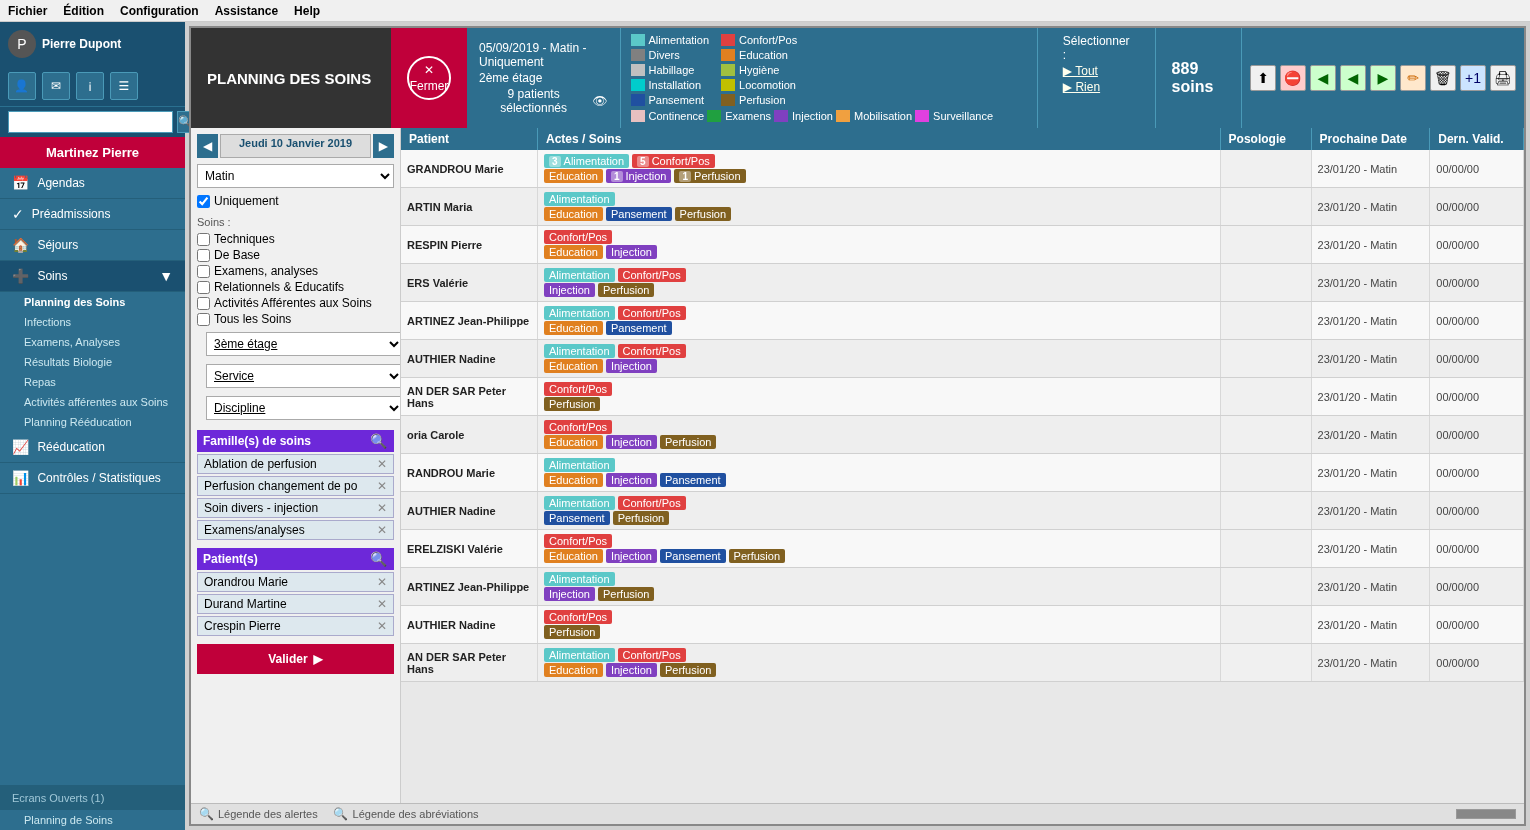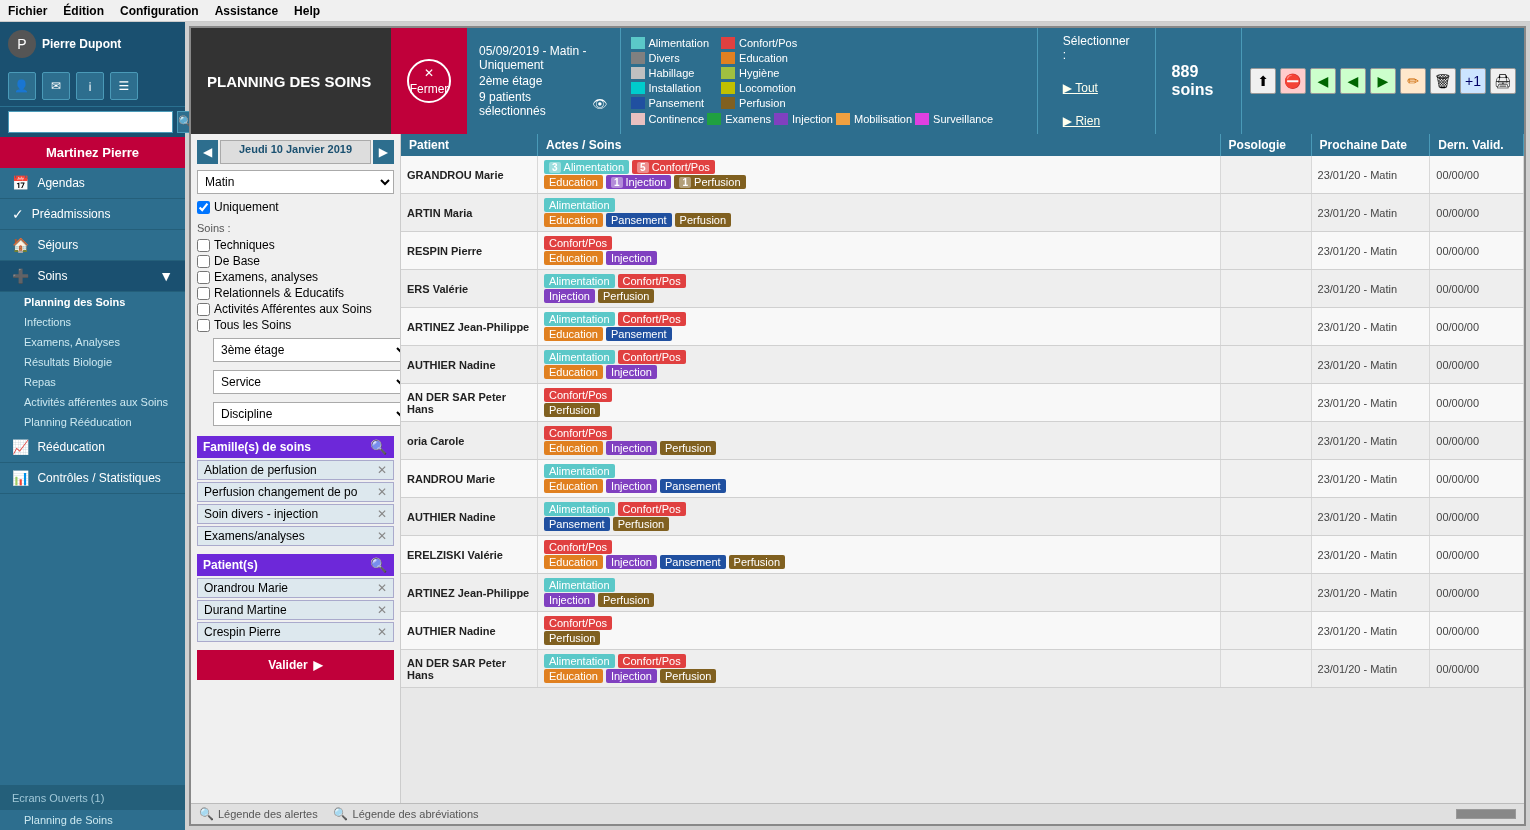--- a/index.html
+++ b/index.html
@@ -51,21 +51,21 @@
     .top-bar-title { background: #333; color: white; font-weight: bold; font-size: 15px; display: flex; align-items: center; padding: 0 16px; min-width: 200px; text-align: center; }
 
     .top-bar-close { background: #c0003a; display: flex; align-items: center; justify-content: center; padding: 0 16px; cursor: pointer; }
     .close-btn-inner { border: 2px solid white; border-radius: 50%; width: 44px; height: 44px; display: flex; align-items: center; justify-content: center; color: white; font-size: 12px; gap: 2px; flex-direction: column; }
 
     .top-bar-info { color: white; padding: 8px 12px; font-size: 12px; display: flex; flex-direction: column; justify-content: center; gap: 2px; border-right: 1px solid #4a9ab8; }
 
     .top-bar-legend { display: flex; flex-wrap: wrap; padding: 6px 10px; gap: 4px 12px; align-content: center; }
     .legend-item { display: flex; align-items: center; gap: 4px; color: white; font-size: 11px; }
 
-    .top-bar-selector { padding: 6px 25px; color: white; font-size: 12px; display: flex; flex-direction: column; gap: 19px; border-left: 1px solid #4a9ab8; }
+    .top-bar-selector { padding: 6px 25px; color: white; font-size: 12px; display: flex; flex-direction: column; gap: 2px; border-left: 1px solid #4a9ab8; }
     .selector-link { color: #ffe; text-decoration: underline; cursor: pointer; }
 
     .top-bar-count { color: white; font-weight: bold; font-size: 16px; padding: 0 16px; display: flex; align-items: center; border-left: 1px solid #4a9ab8; }
 
     .top-bar-actions { display: flex; align-items: center; gap: 4px; padding: 0 8px; border-left: 1px solid #4a9ab8; }
     .action-btn { width: 26px; height: 26px; background: #f0f0f0; border: 1px solid #999; display: flex; align-items: center; justify-content: center; cursor: pointer; font-size: 14px; border-radius: 2px; }
     .action-btn.red { background: #ffcccc; color: #c00; }
     .action-btn.green { background: #ccffcc; color: #060; }
     .action-btn.orange { background: #ffe8cc; color: #c60; }
     .action-btn.blue { background: #cce4ff; color: #006; }
@@ -82,21 +82,21 @@
     .period-select { width: 100%; margin-bottom: 4px; padding: 3px; border: 1px solid #aaa; background: white; }
 
     .checkbox-row { display: flex; align-items: center; gap: 4px; margin-bottom: 4px; padding: 2px 0; }
     .checkbox-row input { cursor: pointer; }
 
     .soins-section { margin-top: 6px; }
     .soins-label { font-size: 11px; color: #555; margin-bottom: 4px; }
     .soins-checkbox { display: flex; align-items: center; gap: 4px; margin: 2px 0; font-size: 11px; }
     .soins-checkbox input { cursor: pointer; }
 
-    .etage-select { width: 100%; margin: 4px 16px; padding: 3px; border: 1px solid #aaa; background: white; }
+    .etage-select { width: 100%; margin: 4px 9px; padding: 3px; border: 1px solid #aaa; background: white; text-decoration: underline; }
 
     .famille-section { margin-top: 6px; }
     .famille-header { display: flex; align-items: center; justify-content: space-between; background: #6d28d9; color: white; padding: 3px 6px; font-size: 11px; font-weight: bold; }
     .search-btn-small { background: none; border: none; color: white; cursor: pointer; font-size: 14px; }
 
     .famille-tag { display: flex; align-items: center; justify-content: space-between; background: #dde8ee; border: 1px solid #aac; padding: 2px 6px; margin: 2px 0; font-size: 11px; }
     .tag-remove { cursor: pointer; color: #888; background: none; border: none; font-size: 12px; }
 
     .patient-section { margin-top: 8px; }
 
@@ -218,21 +218,21 @@
           <div class="top-bar-close">
             <div class="close-btn-inner">
               <span>✕</span>
               <span>Fermer</span>
             </div>
           </div>
 
           <div class="top-bar-info">
             <div>05/09/2019 - Matin - Uniquement</div>
             <div>2ème étage</div>
-            <div style="display:flex;align-items:center;gap:4px;">
+            <div style="display:flex;align-items:center;gap:4px;text-align:center;">
               <span>9 patients sélectionnés</span>
               <span>👁</span>
             </div>
           </div>
 
           <div class="top-bar-legend" id="legend-container">
           <div style="display: flex; flex-direction: column; gap: 3px;">
                 <div class="legend-item">
                   <span style="display:inline-block;width:14px;height:12px;background:#5bc8c8;"></span>
                   <span style="color:white;font-size:11px;">Alimentation</span>

